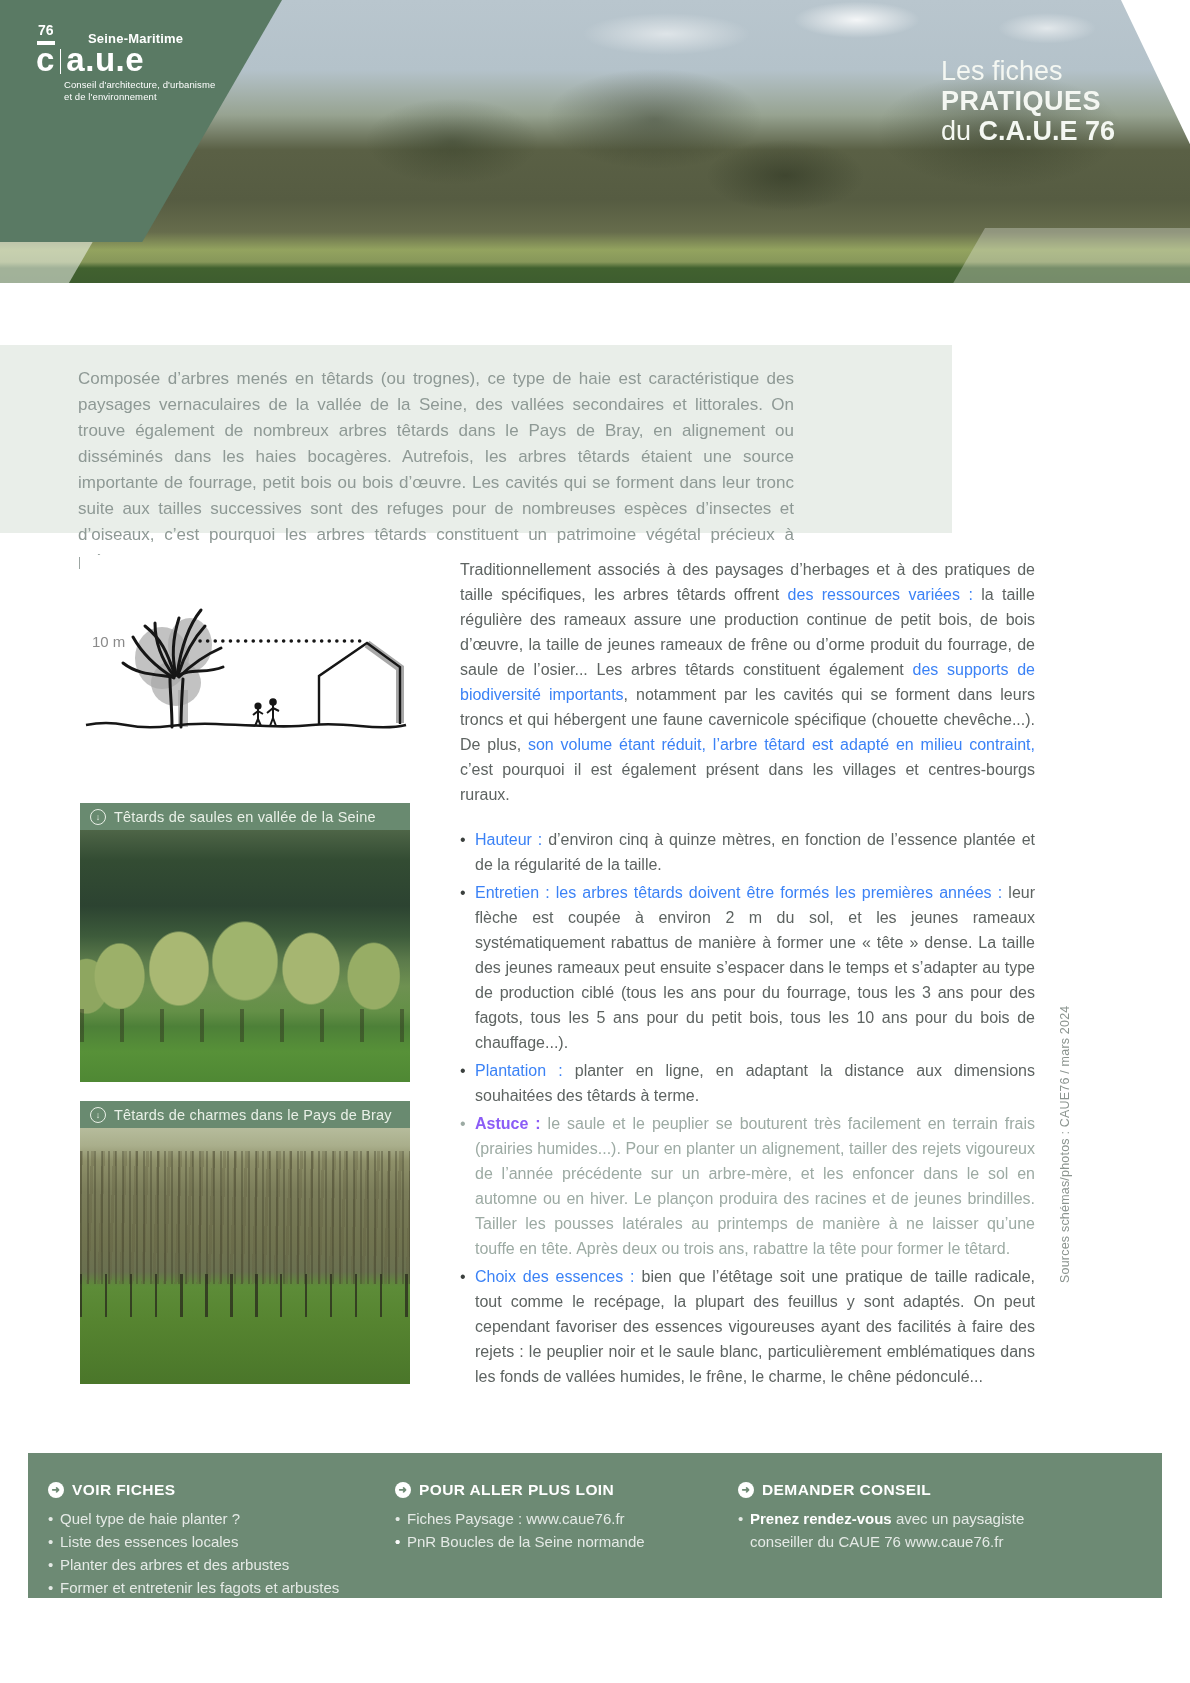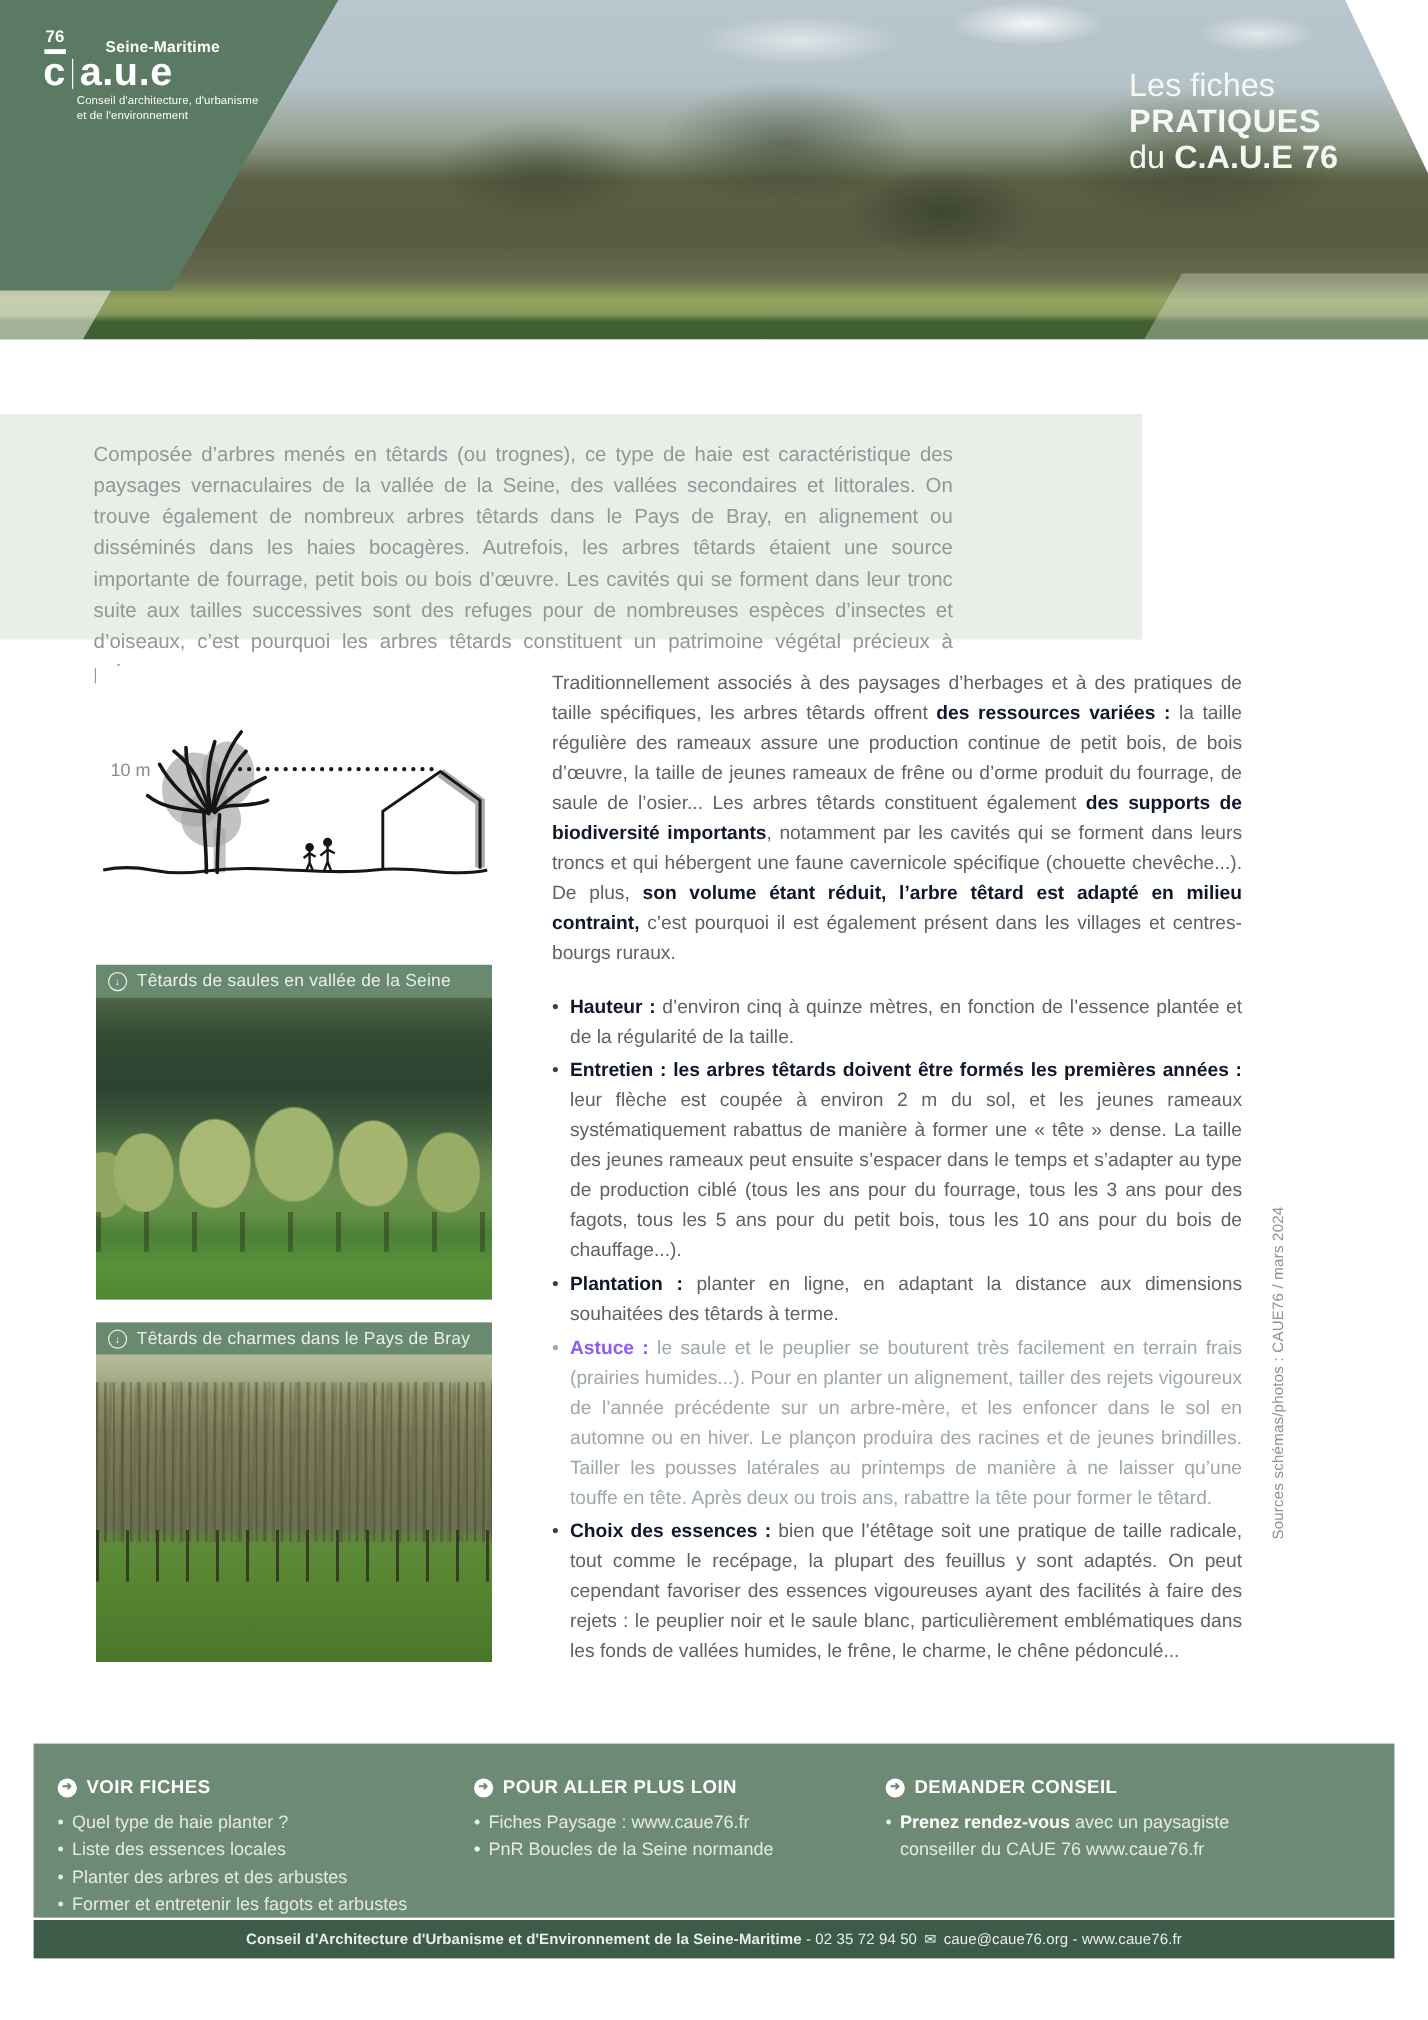--- a/index.html
+++ b/index.html
@@ -86,21 +86,21 @@
   .p2::after{content:"";position:absolute;left:0;right:0;top:57%;height:17%;background:
     repeating-linear-gradient(90deg, rgba(40,40,28,.75) 0 2.5px, transparent 2.5px 25px);}
 
   .right-col{position:absolute;left:460px;top:24px;width:575px;}
   .right-col p{margin:0;font-size:16px;line-height:25px;color:#5d6361;text-align:justify;}
   .bullets{list-style:none;margin:20px 0 0 0;padding:0;}
   .bullets li{position:relative;padding-left:15px;margin:0 0 3px 0;font-size:16px;
     line-height:25px;color:#5d6361;text-align:justify;}
   .bullets .bullet{position:absolute;left:0;top:0;color:#3b403e;}
   .bullets li.astuce .bullet{color:#9caaa3;}
-  .seg-b{font-weight:700;color:#0f172a;}
+  .seg-b{font-weight:400;color:#3b82f6;}
   .seg-gb{font-weight:700;color:#8b5cf6;}
   .seg-g{color:#9caaa3;}
   .seg-i{font-style:italic;}
   .seg-fb{font-weight:700;color:#ffffff;}
   .seg-bb{font-weight:700;}
 
   .source-note{position:absolute;left:1058px;top:430px;height:320px;
     writing-mode:vertical-rl;transform:rotate(180deg);font-size:12.5px;color:#8b948f;
     letter-spacing:.2px;white-space:nowrap;}
 
@@ -257,19 +257,14 @@
       <div class="f-head">
         <span class="f-icon">➜</span>
         <span>DEMANDER CONSEIL</span>
       </div>
       <ul class="f-items">
         <li><span class="bullet">•</span><span><span class="seg-fb">Prenez rendez-vous</span><span> avec un paysagiste conseiller du CAUE 76 www.caue76.fr</span></span></li>
       </ul>
     </div>
   </div>
 
-  <div class="bottom-bar">
-    <span><span class="seg-bb">Conseil d'Architecture d'Urbanisme et d'Environnement de la Seine-Maritime</span><span> - 02 35 72 94 50 </span></span>
-    <span class="mail">✉</span>
-    <span><span>caue@caue76.org - www.caue76.fr</span></span>
-  </div>
 
 </div>
 
 </body></html>

